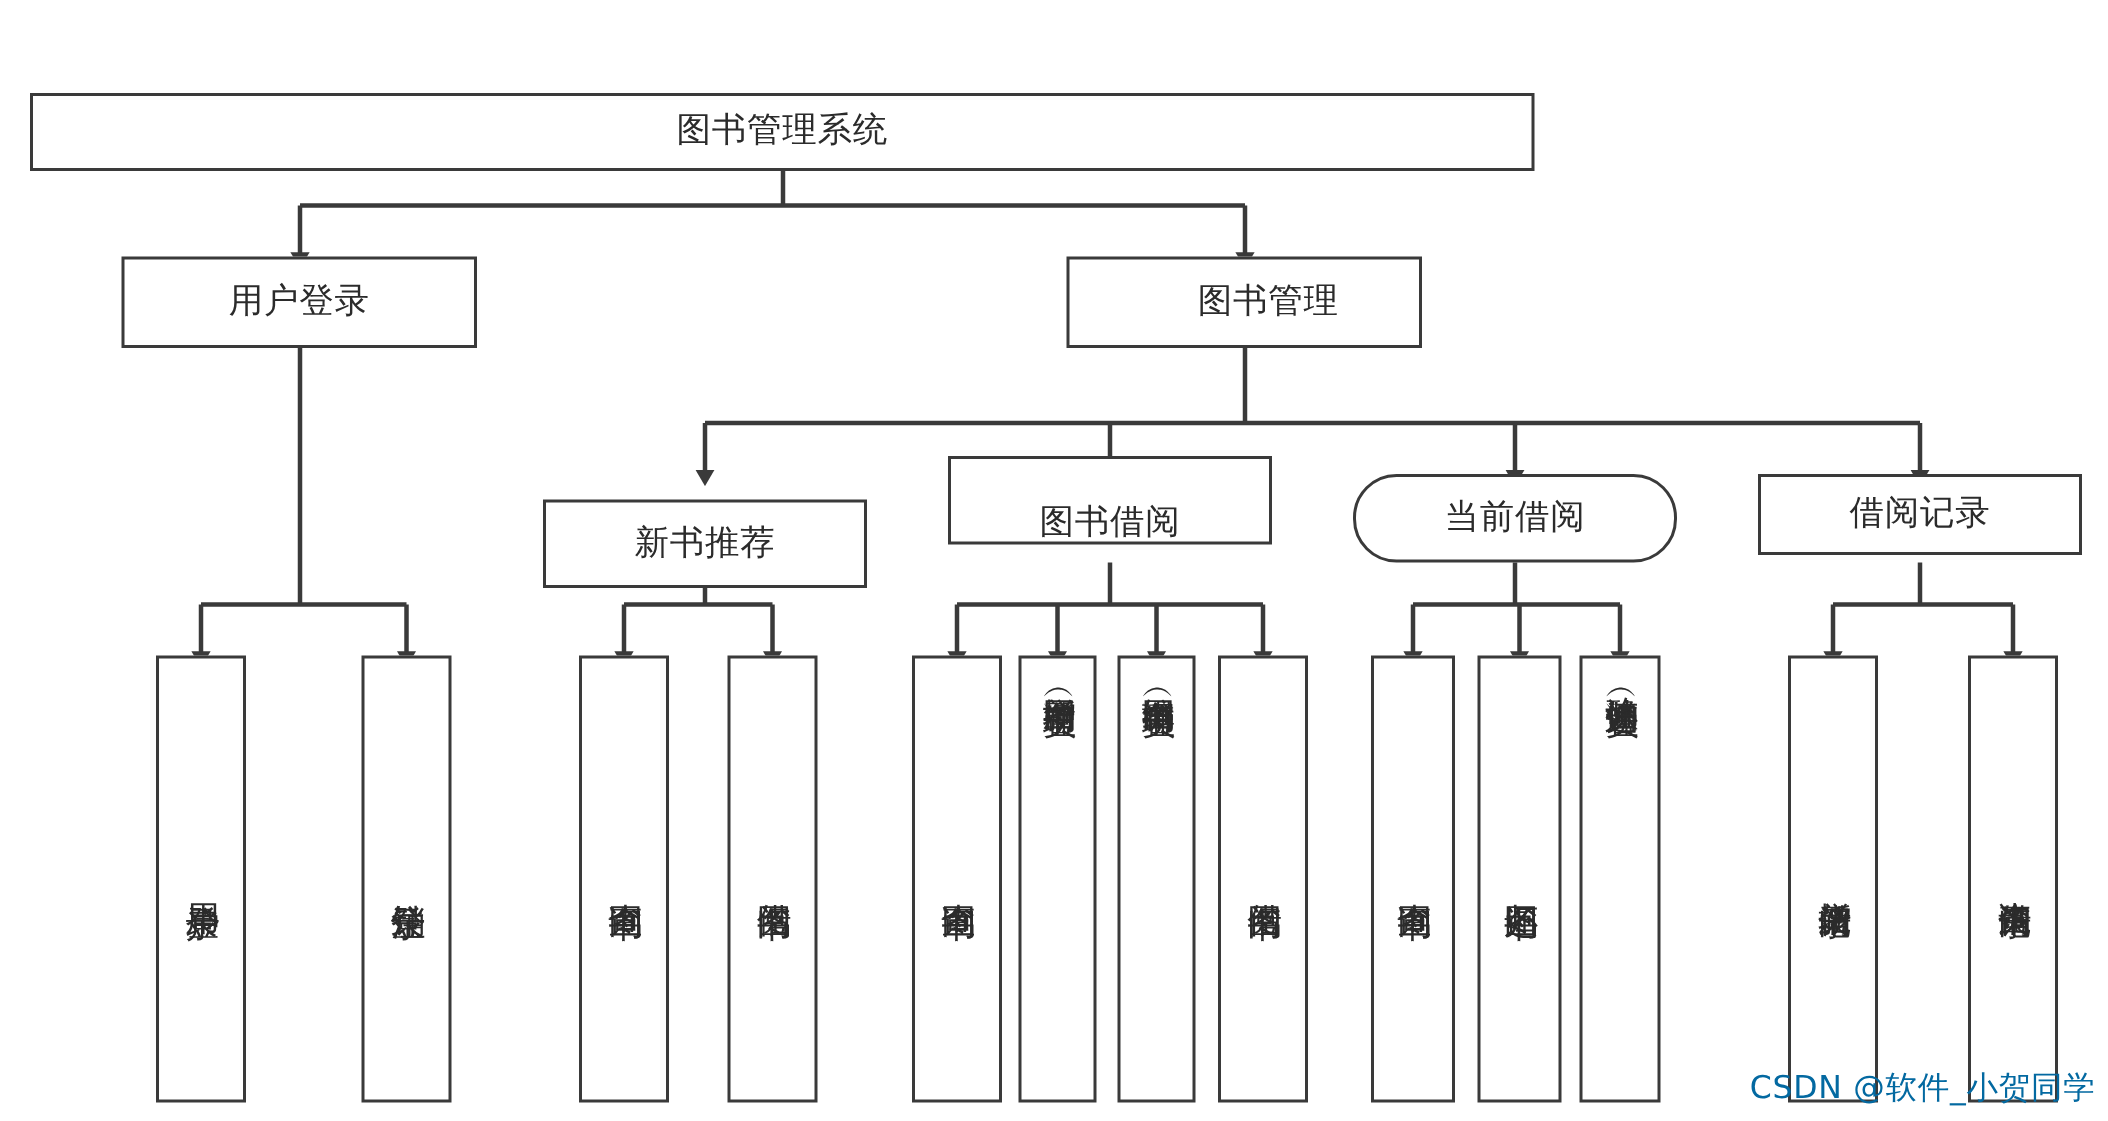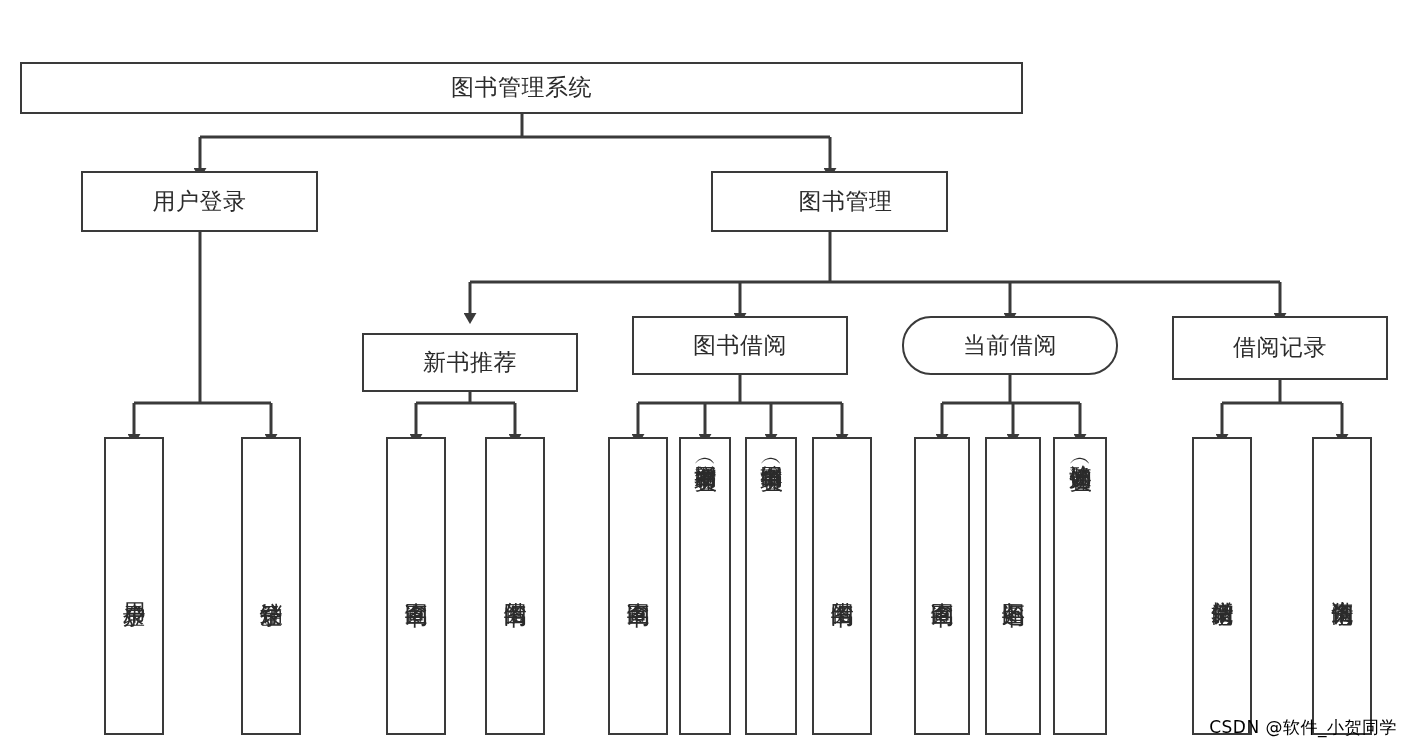--- a/index.html
+++ b/index.html
@@ -59,22 +59,22 @@
     line-height: 1.22;
   }
   .node.vert.centered {
     align-items: center;
     padding-top: 0;
   }
   #watermark {
     position: absolute;
     right: 8px;
     bottom: 8px;
-    font-size: 17px;
-    color: #000000;
+    font-size: 21px;
+    color: #0369a1;
     white-space: nowrap;
     letter-spacing: 0.5px;
   }
 </style>
 </head>
 <body>
 
 <div id="diagram-root">
 
   <svg id="wires" viewBox="0 0 1405 747" xmlns="http://www.w3.org/2000/svg">
@@ -126,27 +126,27 @@
       </div>
       <div class="node horiz" style="left: 81px; top: 171px; width: 237px; height: 61px;">
         <span class="node-label">用户登录</span>
       </div>
       <div class="node horiz" style="left: 711px; top: 171px; width: 237px; height: 61px; padding-left: 32px;">
         <span class="node-label">图书管理</span>
       </div>
       <div class="node horiz" style="left: 362px; top: 333px; width: 216px; height: 59px; align-items: center;">
         <span class="node-label">新书推荐</span>
       </div>
-      <div class="node horiz" style="left: 632px; top: 316px; width: 216px; height: 59px;">
+      <div class="node horiz" style="left: 632px; top: 304px; width: 216px; height: 59px; align-items: flex-end;">
         <span class="node-label">图书借阅</span>
       </div>
       <div class="node horiz" style="left: 902px; top: 316px; width: 216px; height: 59px; border-radius: 29px;">
         <span class="node-label">当前借阅</span>
       </div>
-      <div class="node horiz" style="left: 1172px; top: 316px; width: 216px; height: 64px;">
+      <div class="node horiz" style="left: 1172px; top: 316px; width: 216px; height: 54px;">
         <span class="node-label">借阅记录</span>
       </div>
       <div class="node vert centered" style="left: 104px; top: 437px; width: 60px; height: 298px;">
         <span class="node-label">用户登录</span>
       </div>
       <div class="node vert centered" style="left: 241px; top: 437px; width: 60px; height: 298px;">
         <span class="node-label">注销登录</span>
       </div>
       <div class="node vert centered" style="left: 386px; top: 437px; width: 60px; height: 298px;">
         <span class="node-label">查询图书</span>

